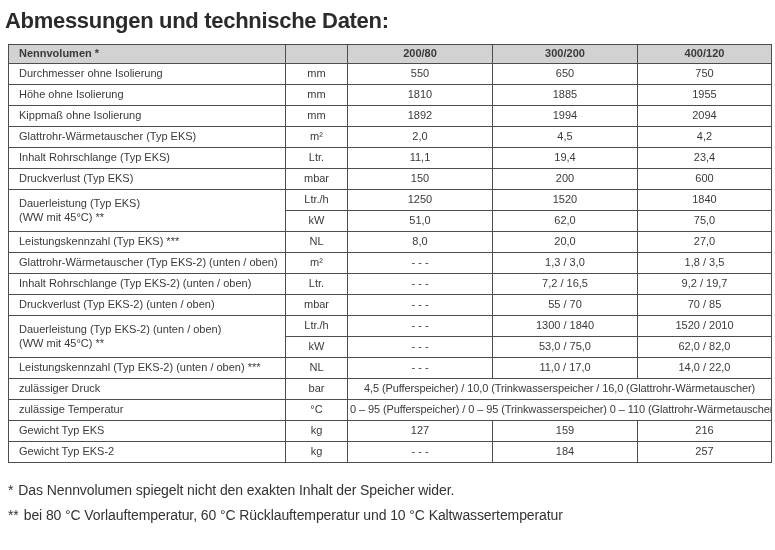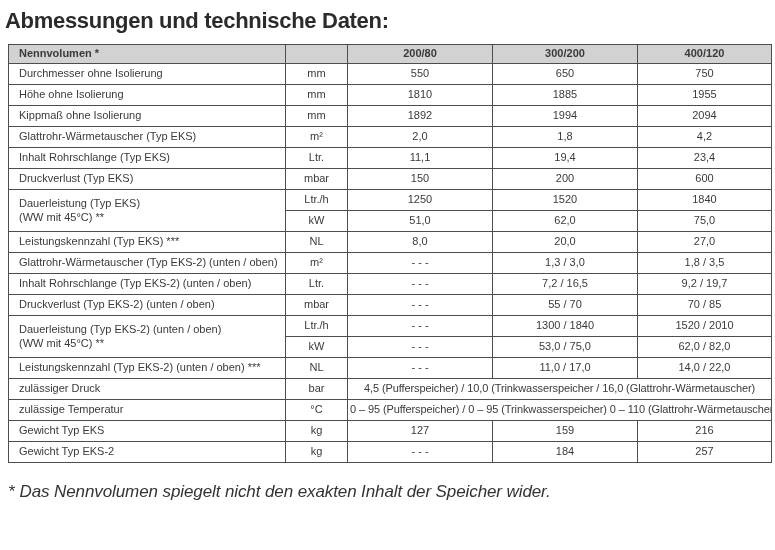--- a/index.html
+++ b/index.html
@@ -42,25 +42,24 @@
   .unit-cell, .value-cell { text-align: center; padding: 0 2px; }
   .span-cell {
     font-size: 10px;
     letter-spacing: -0.1px;
     white-space: nowrap;
   }
   .label-line { display: block; }
 
   .footnotes { margin: 19px 0 0 3px; }
   .footnote {
-    font-size: 17px;
+    font-size: 14px;
     color: #333333;
     margin-bottom: 9px;
     letter-spacing: -0.1px;
-    font-style: italic;
   }
   .footnote .marker { display: inline-block; margin-right: 5px; }
 </style>
 </head>
 <body>
 
 <div class="page">
 
   <h1 class="title">Abmessungen und technische Daten:</h1>
 
@@ -100,21 +99,21 @@
           <td class="label-cell">Kippmaß ohne Isolierung</td>
           <td class="unit-cell">mm</td>
           <td class="value-cell">1892</td>
           <td class="value-cell">1994</td>
           <td class="value-cell">2094</td>
         </tr>
         <tr>
           <td class="label-cell">Glattrohr-Wärmetauscher (Typ EKS)</td>
           <td class="unit-cell">m²</td>
           <td class="value-cell">2,0</td>
-          <td class="value-cell">1,8</td>
+          <td class="value-cell">4,5</td>
           <td class="value-cell">4,2</td>
         </tr>
         <tr>
           <td class="label-cell">Inhalt Rohrschlange (Typ EKS)</td>
           <td class="unit-cell">Ltr.</td>
           <td class="value-cell">11,1</td>
           <td class="value-cell">19,4</td>
           <td class="value-cell">23,4</td>
         </tr>
         <tr>
@@ -215,15 +214,18 @@
           <td class="value-cell">184</td>
           <td class="value-cell">257</td>
         </tr>
       </tbody>
   </table>
 
   <div class="footnotes">
     <div class="footnote">
       <span class="marker">*</span><span>Das Nennvolumen spiegelt nicht den exakten Inhalt der Speicher wider.</span>
     </div>
+    <div class="footnote">
+      <span class="marker">**</span><span>bei 80 °C Vorlauftemperatur, 60 °C Rücklauftemperatur und 10 °C Kaltwassertemperatur</span>
+    </div>
   </div>
 
 </div>
 
 </body></html>

